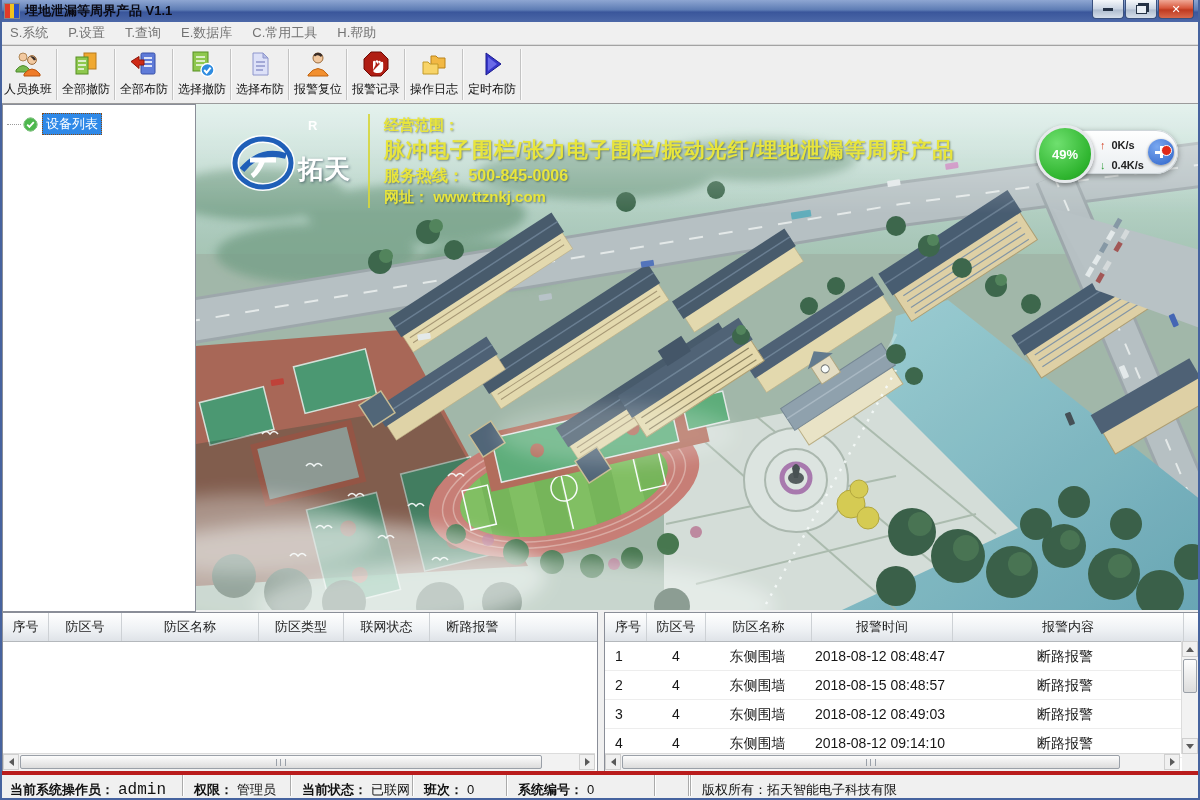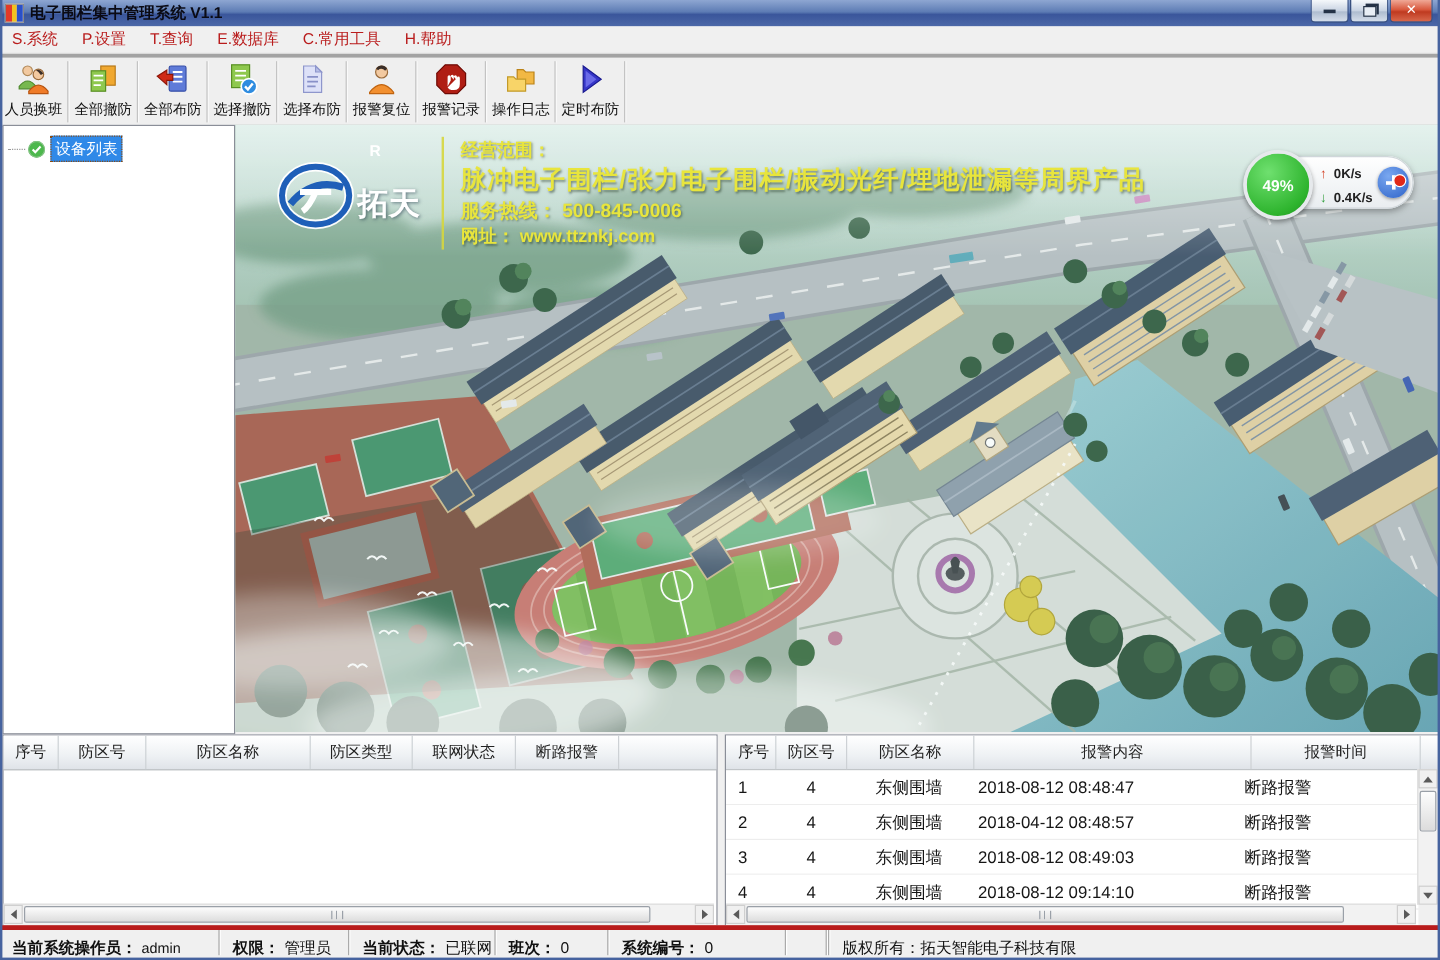--- a/index.html
+++ b/index.html
@@ -18,25 +18,25 @@
   .win-btns{position:absolute;right:6px;top:0;display:flex;}
   .win-btn{width:30px;height:18px;border:1px solid #39507e;border-top:none;
     border-radius:0 0 4px 4px;background:linear-gradient(#f5f8fb,#c8d3e2 50%,#aebccf 55%,#d6dfeb);
     margin-left:1px;display:flex;align-items:center;justify-content:center;cursor:pointer;}
   .win-btn.close{width:34px;background:linear-gradient(#f0a896,#d8573c 45%,#bf3a20 55%,#d9694d);}
   .glyph-min{width:10px;height:3px;background:#243246;}
   .glyph-max{width:9px;height:7px;border:1px solid #243246;background:#e8eef5;box-shadow:2px -2px 0 -0px #243246;}
   .glyph-x{color:#fff;font-size:11px;font-weight:bold;line-height:1;}
   
   .menubar{position:absolute;left:0;top:22px;width:1200px;height:22px;background:#f0f0f0;
-    border-bottom:1px solid #dadada;display:flex;align-items:center;font-size:13px;color:#b91c1c;}
+    border-bottom:1px solid #dadada;display:flex;align-items:center;font-size:13px;color:#737373;}
   .menu-item{padding:0 10px;height:22px;line-height:22px;cursor:default;}
   
   .toolbar{position:absolute;left:0;top:45px;width:1200px;height:57px;background:#efefef;
-    border-top:3px solid #a3a3a3;border-bottom:1px solid #9b9b9b;display:flex;align-items:stretch;}
+    border-top:1px solid #a3a3a3;border-bottom:1px solid #9b9b9b;display:flex;align-items:stretch;}
   .tool-btn{width:56px;display:flex;flex-direction:column;align-items:center;justify-content:flex-start;
     padding-top:3px;cursor:pointer;}
   .tool-btn svg{width:30px;height:30px;}
   .tool-label{font-size:12px;color:#111;margin-top:2px;white-space:nowrap;}
   .tool-sep{width:0;border-left:1px solid #c3c3c3;border-right:1px solid #fafafa;margin:3px 0;}
   
   .tree-panel{position:absolute;left:2px;top:104px;width:192px;height:506px;background:#fff;
     border:1px solid #8a8e98;}
   .tree-node{display:flex;align-items:center;margin:8px 0 0 4px;font-size:13px;cursor:pointer;}
   .tree-dash{width:14px;height:0;border-top:1px dotted #9a9a9a;margin-right:2px;}
@@ -102,34 +102,34 @@
   .tri.u{border-left:4px solid transparent;border-right:4px solid transparent;border-bottom:5px solid #5a5a5a;}
   .tri.d{border-left:4px solid transparent;border-right:4px solid transparent;border-top:5px solid #5a5a5a;}
   .corner{position:absolute;right:0;bottom:0;width:17px;height:17px;background:#f0f0f0;}
   
   .statusbar{position:absolute;left:0;top:771px;width:1200px;height:29px;background:#f0f0f0;
     border-top:4px solid #b91c1c;display:flex;align-items:flex-start;font-size:13px;color:#111;}
   .sb-sec{height:100%;display:flex;align-items:center;padding-left:10px;box-sizing:border-box;
     white-space:nowrap;overflow:hidden;}
   .sb-sep{width:0;height:21px;border-left:1px solid #aaaaaa;border-right:1px solid #ffffff;}
   .sb-label{font-weight:bold;margin-right:4px;}
-  .mono{font-family:Liberation Sans, sans-serif;font-size:12px;}
+  .mono{font-family:Liberation Mono, monospace;font-size:16px;}
   .frame{position:absolute;left:0;top:0;width:1196px;height:798px;border:2px solid #46639f;border-top:none;
     pointer-events:none;z-index:60;}
 </style>
 </head>
 <body>
 
 <div class="titlebar">
   <span class="app-icon">
       <i></i>
       <i></i>
       <i></i>
     </span>
-  <span>电子围栏集中管理系统 V1.1</span>
+  <span>埋地泄漏等周界产品 V1.1</span>
   <div class="win-btns">
     <div class="win-btn">
         <span class="glyph-min"></span>
       </div>
     <div class="win-btn">
         <span class="glyph-max"></span>
       </div>
     <div class="win-btn close">
         <span class="glyph-x">✕</span>
       </div>
@@ -657,37 +657,37 @@
         <span class="tri r"></span>
       </div>
   </div>
 </div>
 
 <div class="panel alarm-panel">
   <div class="thead">
     <div class="th ac0" style="text-align:left;">序号</div>
     <div class="th ac1">防区号</div>
     <div class="th ac2">防区名称</div>
+    <div class="th ac3">报警时间</div>
     <div class="th ac4">报警内容</div>
-    <div class="th ac3">报警时间</div>
     <div class="th ath5"></div>
   </div>
   <div>
       <div class="trow">
         <div class="tcell ac0">1</div>
         <div class="tcell ac1">4</div>
         <div class="tcell ac2">东侧围墙</div>
         <div class="tcell ac3">2018-08-12 08:48:47</div>
         <div class="tcell ac4">断路报警</div>
       </div>
       <div class="trow">
         <div class="tcell ac0">2</div>
         <div class="tcell ac1">4</div>
         <div class="tcell ac2">东侧围墙</div>
-        <div class="tcell ac3">2018-04-12 08:48:57</div>
+        <div class="tcell ac3">2018-08-15 08:48:57</div>
         <div class="tcell ac4">断路报警</div>
       </div>
       <div class="trow">
         <div class="tcell ac0">3</div>
         <div class="tcell ac1">4</div>
         <div class="tcell ac2">东侧围墙</div>
         <div class="tcell ac3">2018-08-12 08:49:03</div>
         <div class="tcell ac4">断路报警</div>
       </div>
       <div class="trow">

